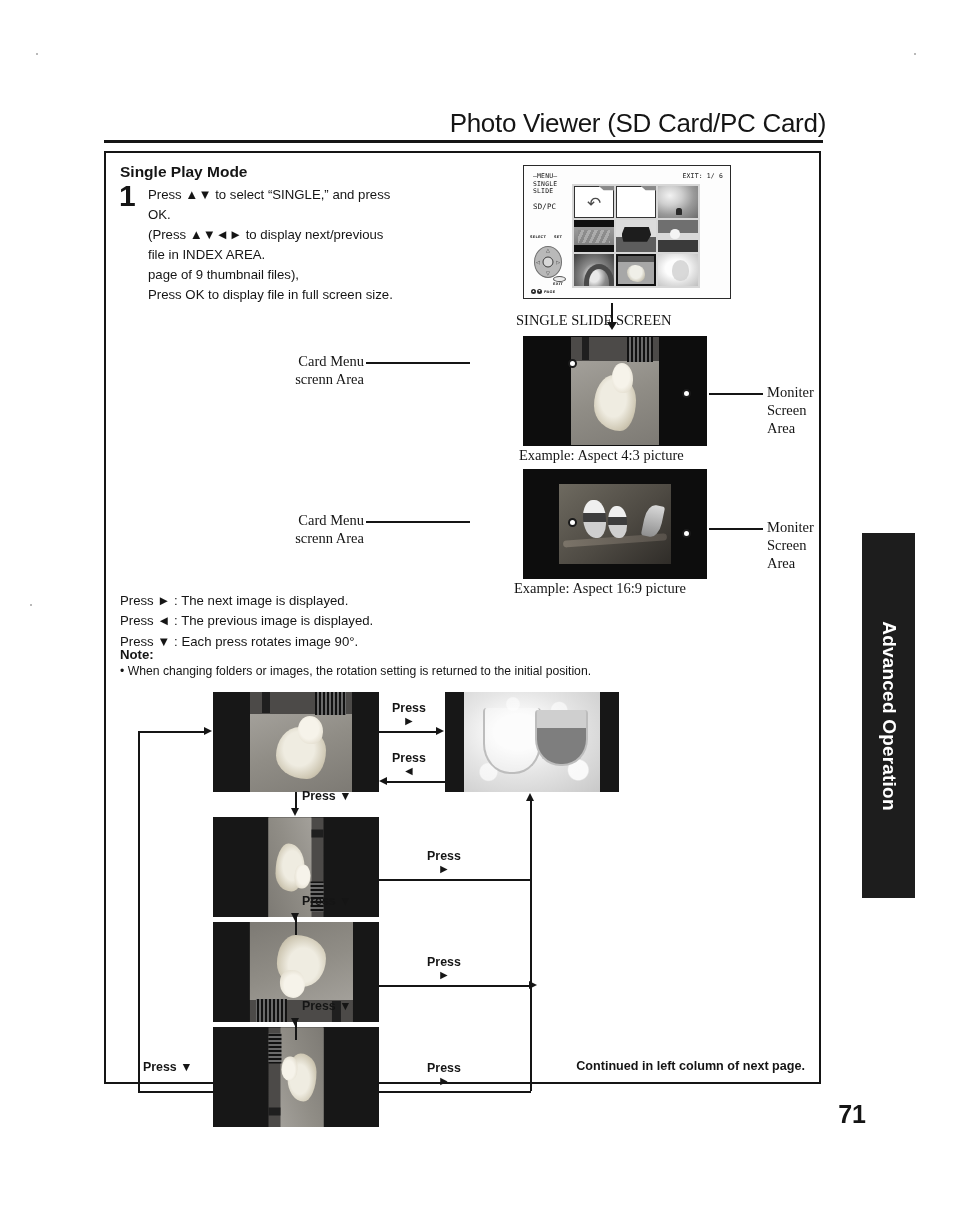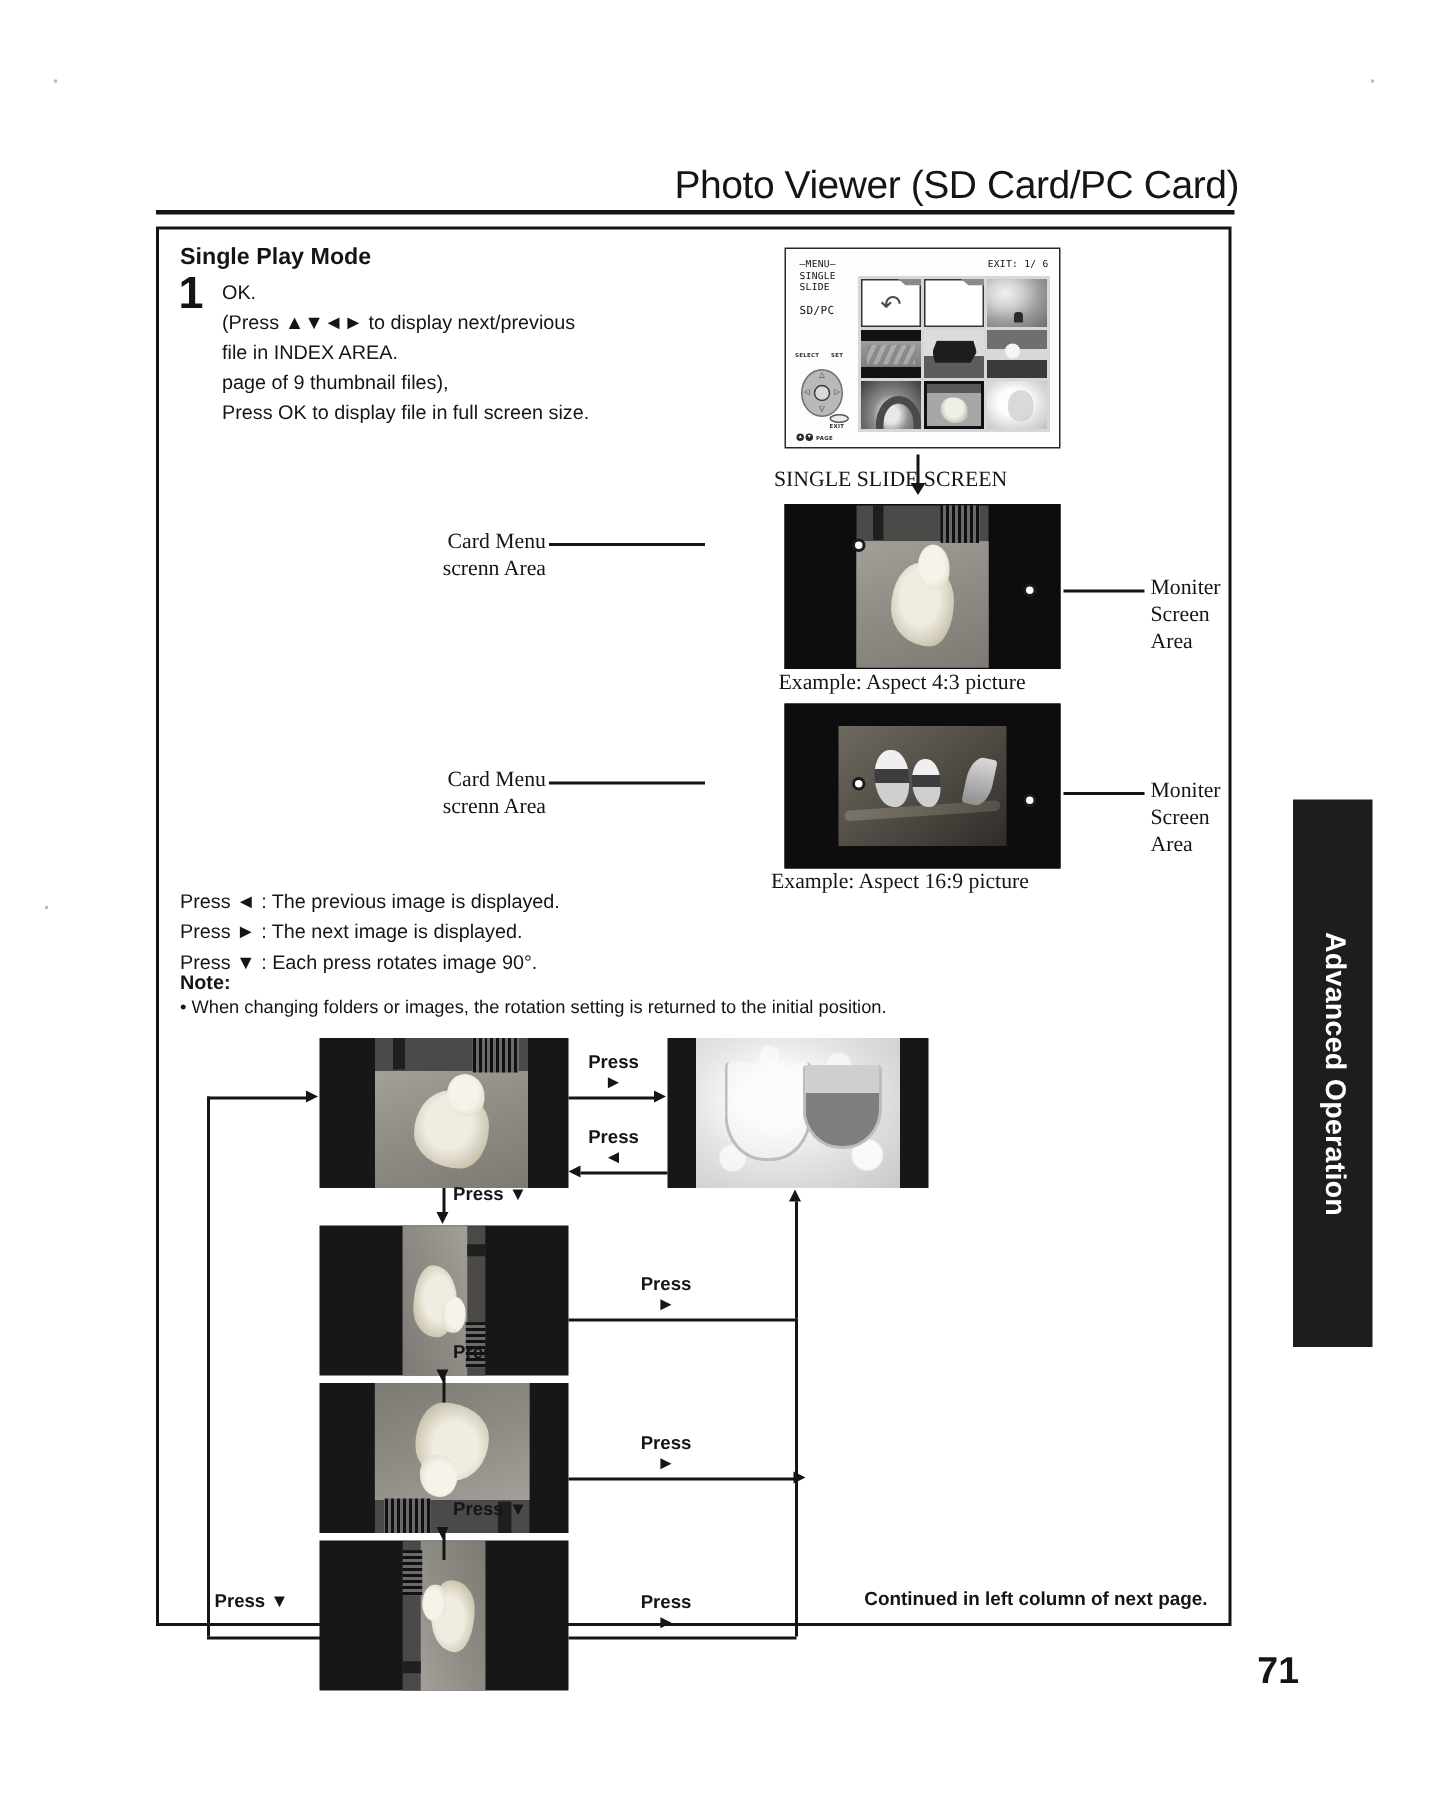--- a/index.html
+++ b/index.html
@@ -53,21 +53,21 @@
   #step-text {
     position: absolute; left: 42px; top: 32px;
     width: 310px;
     font-size: 13.2px; line-height: 1.52;
   }
   #step-text div { white-space: nowrap; }
 
   
   #card-menu-screen {
     position: absolute; left: 417px; top: 12px;
-    width: 184px; height: 134px;
+    width: 208px; height: 134px;
     border: 1px solid #2a2a2a;
     background: #fdfdfd;
     box-sizing: border-box;
   }
   .cm-label {
     position: absolute;
     font-family: "DejaVu Sans Mono", monospace;
     font-size: 6.4px; line-height: 1.18;
     color: #111; letter-spacing: 0.2px;
   }
@@ -321,20 +321,21 @@
 <div class="speck" style="left:30px; top:604px;"></div>
 
 <div id="page-title">Photo Viewer (SD Card/PC Card)</div>
 <div id="title-rule"></div>
 
 <div id="content-box">
 
   <div id="section-heading">Single Play Mode</div>
   <div id="step-number">1</div>
   <div id="step-text">
+    <div>Press ▲▼ to select “SINGLE,” and press</div>
     <div>OK.</div>
     <div>(Press ▲▼◄► to display next/previous</div>
     <div>file in INDEX AREA.</div>
     <div>page of 9 thumbnail files),</div>
     <div>Press OK to display file in full screen size.</div>
   </div>
 
   <div id="card-menu-screen">
     <div class="cm-label" id="cm-menu">
       <div>–MENU–</div>
@@ -428,22 +429,22 @@
     <div style="position:absolute; right:0; top:18px;">screnn Area</div>
   </div>
   <div class="callout-line" style="left:603px; top:375px; width:54px;"></div>
   <div class="callout-text" style="left:661px; top:365px;">
     <div>Moniter</div>
     <div>Screen Area</div>
   </div>
   <div class="example-cap" style="left:408px; top:427px;">Example: Aspect 16:9 picture</div>
 
   <div id="press-list">
+    <div>Press ► : The next image is displayed.</div>
     <div>Press ◄ : The previous image is displayed.</div>
-    <div>Press ► : The next image is displayed.</div>
     <div>Press ▼ : Each press rotates image 90°.</div>
   </div>
   <div id="note-head">Note:</div>
   <div id="note-body">•  When changing folders or images, the rotation setting is returned to the initial position.</div>
 
   <div id="rot-flow">
 
     <div class="frame" style="left:107px; top:539px; width:166px; height:100px;">
       <div class="inner pic-dog" style="left:22%; right:16%;">
         <div class="ground"></div>

